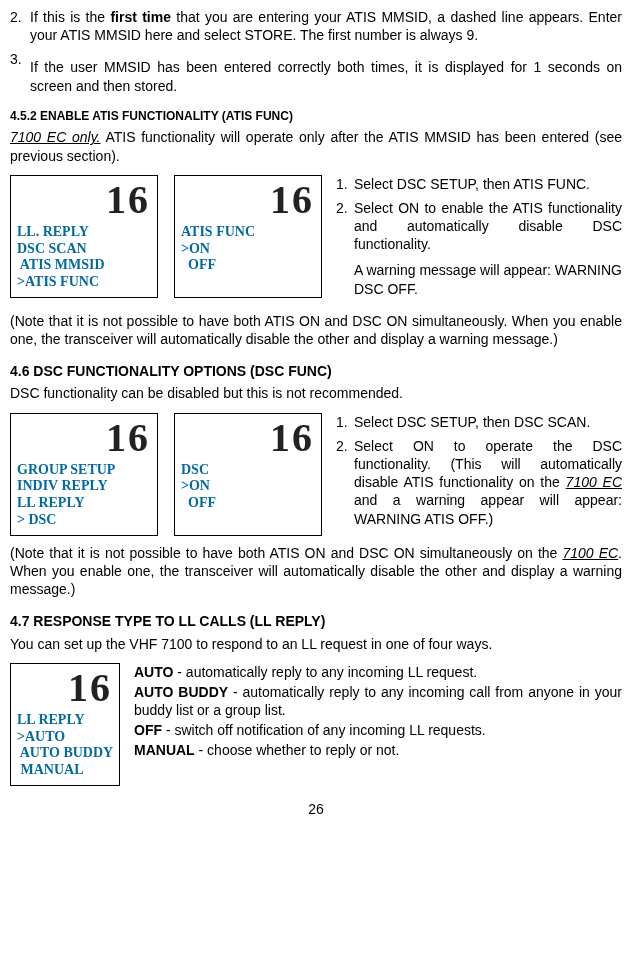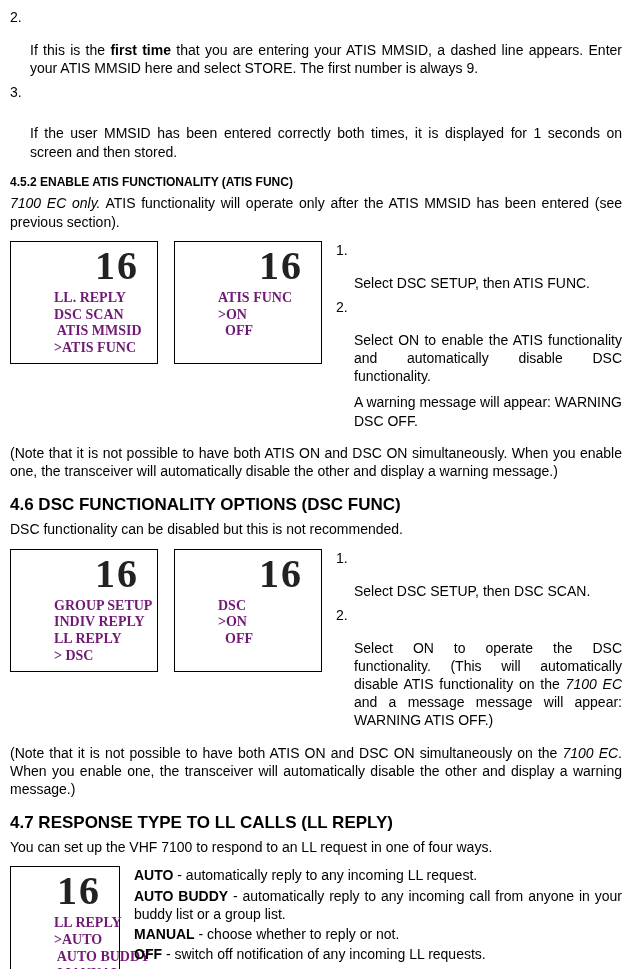--- a/index.html
+++ b/index.html
@@ -8,52 +8,51 @@
     color: #000;
     background: #fff;
     margin: 0;
     padding: 8px 10px;
     width: 612px;
     line-height: 1.3;
   }
   p { margin: 0 0 10px 0; text-align: justify; }
   .ol-item { display: flex; margin-bottom: 6px; }
   .ol-item .num { width: 20px; flex-shrink: 0; }
-  .ol-item .body { flex: 1; text-align: justify; margin-top: 33px; }
+  .ol-item .body { flex: 1; text-align: justify; }
   .sub-p { margin-top: 8px; text-align: justify; }
-  h2, h3 { margin: 14px 0 4px 0; font-size: 17px; }
+  h2, h3 { margin: 14px 0 4px 0; font-size: 14px; }
   h3 { font-size: 12px; }
-  .italic { font-style: italic; }
+  .italic { font-style: italic; text-decoration: underline; }
   .bold { font-weight: bold; }
   .row { display: flex; align-items: flex-start; margin-bottom: 8px; }
   .screens { display: flex; gap: 16px; margin-right: 14px; }
   .screen {
     border: 1px solid #000;
     width: 148px;
-    padding: 4px 18px 6px 6px;
+    padding: 4px 7px 6px 6px;
     box-sizing: border-box;
     font-family: Georgia, "Times New Roman", serif;
     color: #222;
   }
   .screen.narrow { width: 110px; }
   .screen .ch {
     font-size: 40px;
     font-weight: bold;
     text-align: right;
     line-height: 1;
     margin-bottom: 4px;
     letter-spacing: 2px;
   }
   .screen .line {
     font-size: 14px;
     font-weight: bold;
-    color: #701a75;
+    color: #0369a1;
     line-height: 1.2;
     white-space: pre;
-    margin-left: 37px;
   }
   .steps { flex: 1; }
   .steps .ol-item .num { width: 18px; }
   .def-row { display: flex; align-items: flex-start; }
   .def-list { flex: 1; }
   .def-list p { text-align: justify; margin-bottom: 2px; }
   .page-num { text-align: center; margin-top: 14px; }
 </style>
 </head>
 <body>
@@ -130,21 +129,21 @@
     </div>
   </div>
   <div class="steps">
     <div class="ol-item">
       <div class="num">1.</div>
       <div class="body">Select DSC SETUP, then DSC SCAN.</div>
     </div>
     <div class="ol-item">
       <div class="num">2.</div>
       <div class="body">
-        <span>Select ON to operate the DSC functionality. (This will automatically disable ATIS functionality  on the </span><span class="italic">7100 EC</span><span>  and a message message will appear: WARNING ATIS OFF.)</span>
+        <span>Select ON to operate the DSC functionality. (This will automatically disable ATIS functionality  on the </span><span class="italic">7100 EC</span><span>  and a warning appear will appear: WARNING ATIS OFF.)</span>
       </div>
     </div>
   </div>
 </div>
 
 <p>
   <span>(Note that it is not possible to have both ATIS ON and DSC ON simultaneously on the </span><span class="italic">7100 EC</span><span>. When you enable one, the transceiver will automatically disable the other and display a warning message.)</span>
 </p>
 
 <h2>4.7 RESPONSE TYPE TO LL CALLS (LL REPLY)</h2>
@@ -156,18 +155,18 @@
       <div class="ch">16</div>
       <div class="line">LL REPLY</div>
       <div class="line">&gt;AUTO</div>
       <div class="line"> AUTO BUDDY</div>
       <div class="line"> MANUAL</div>
     </div>
   </div>
   <div class="def-list">
     <p><span class="bold">AUTO</span><span> - automatically reply to any incoming LL request.</span></p>
     <p><span class="bold">AUTO BUDDY</span><span> - automatically reply to any incoming call from anyone in your buddy list or a group list.</span></p>
+    <p><span class="bold">OFF</span><span> - switch off notification of any incoming LL requests.</span></p>
     <p><span class="bold">MANUAL</span><span> - choose whether to reply or not.</span></p>
-    <p><span class="bold">OFF</span><span> - switch off notification of any incoming LL requests.</span></p>
   </div>
 </div>
 
 <div class="page-num">26</div>
 
 </body></html>

